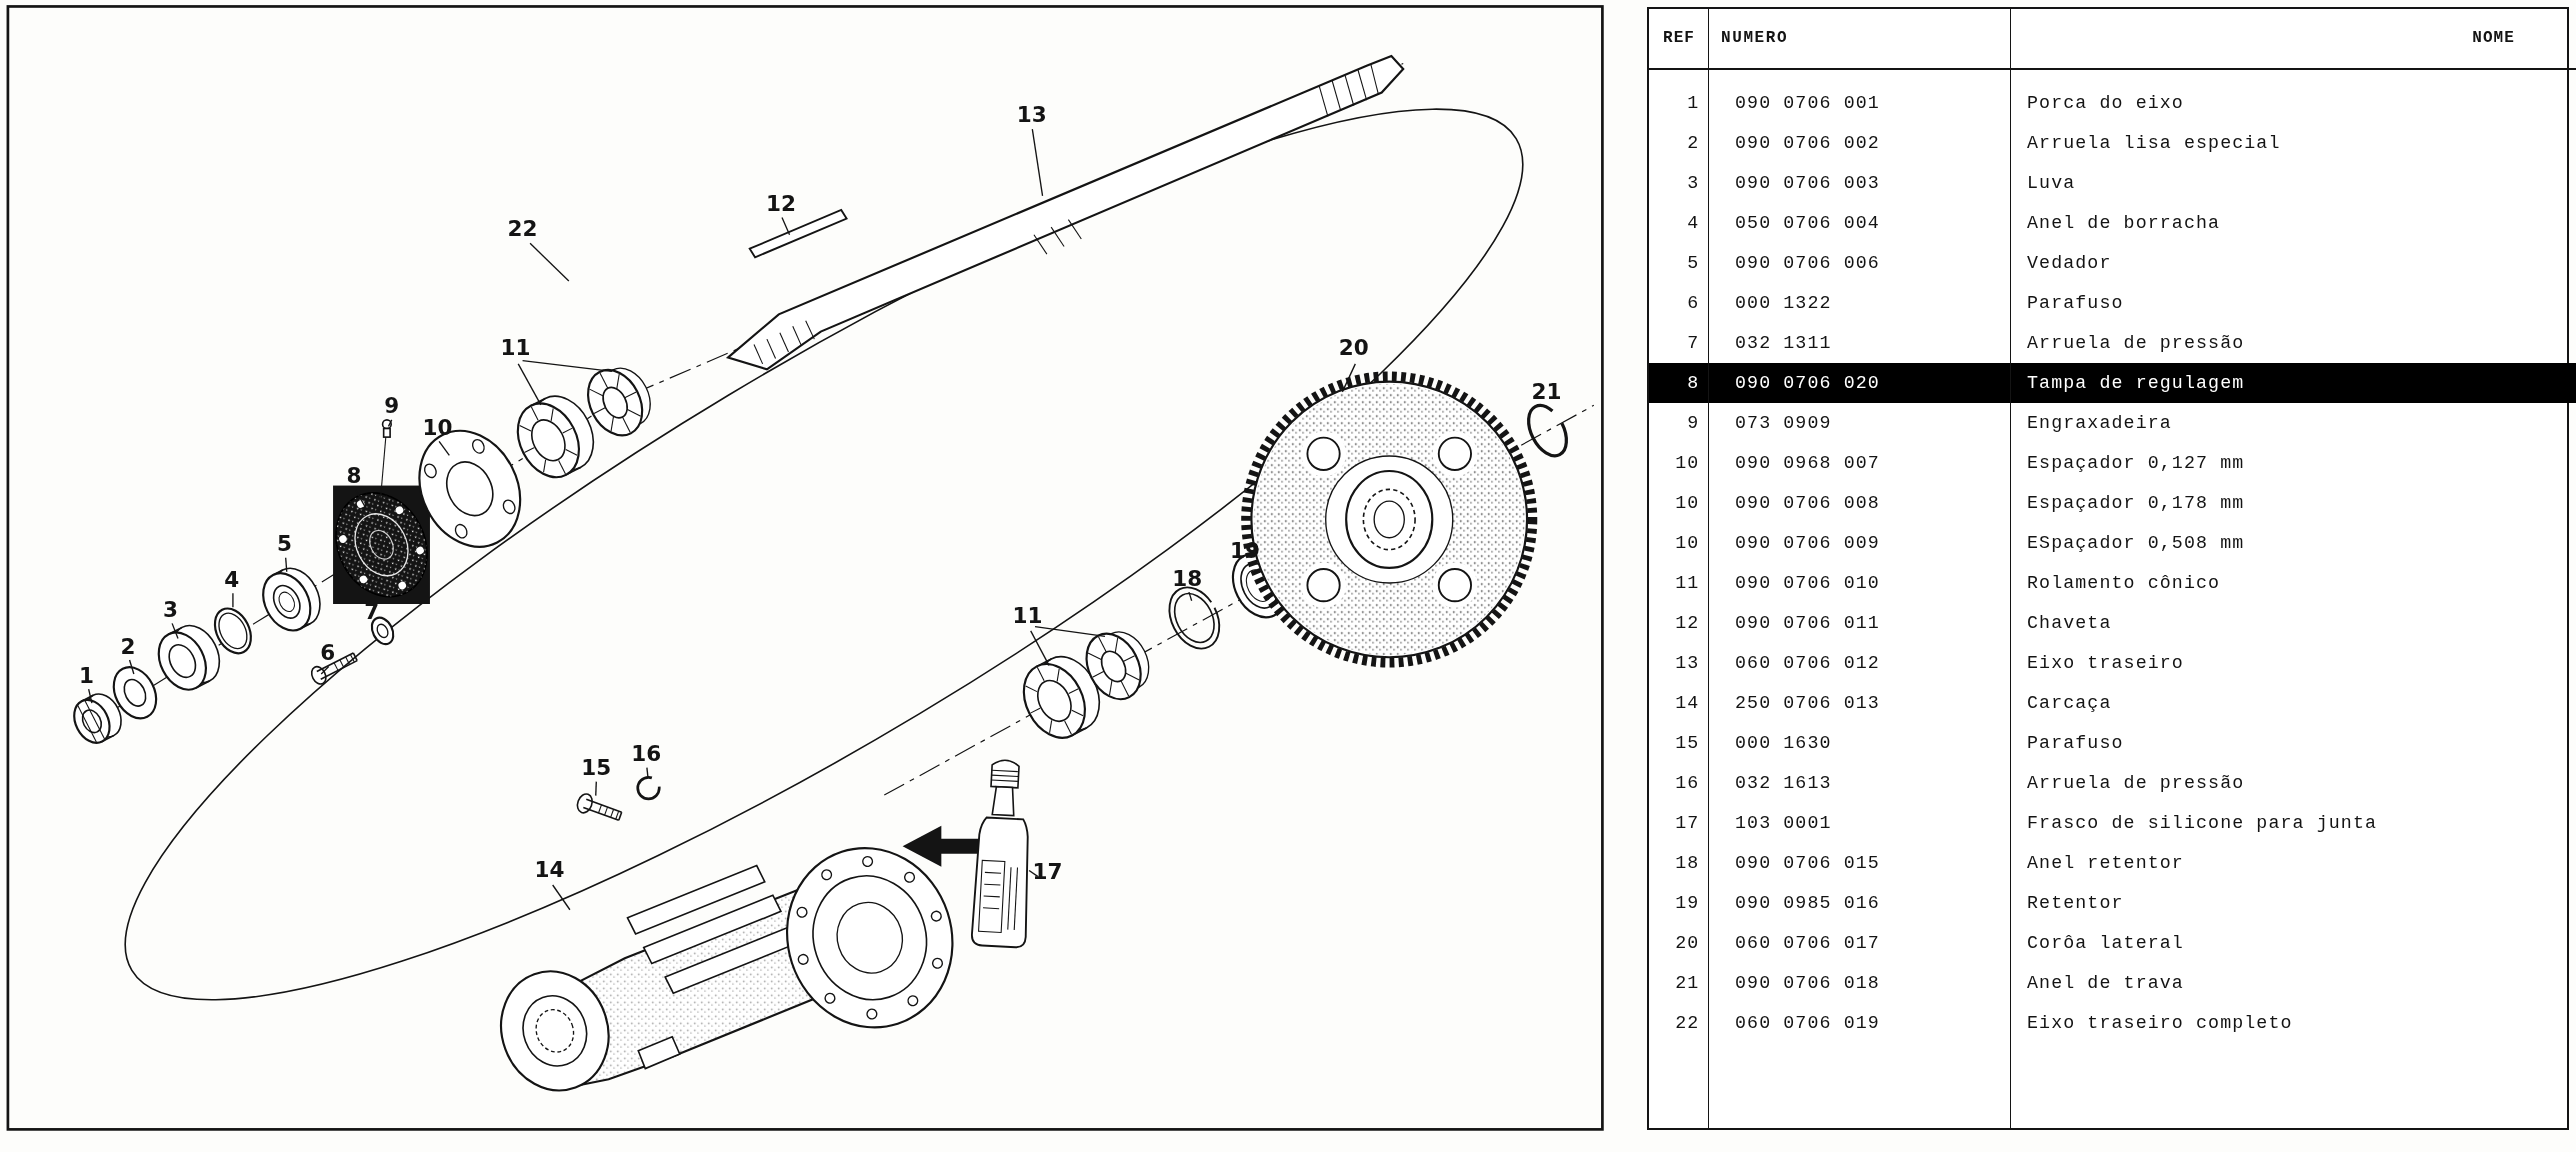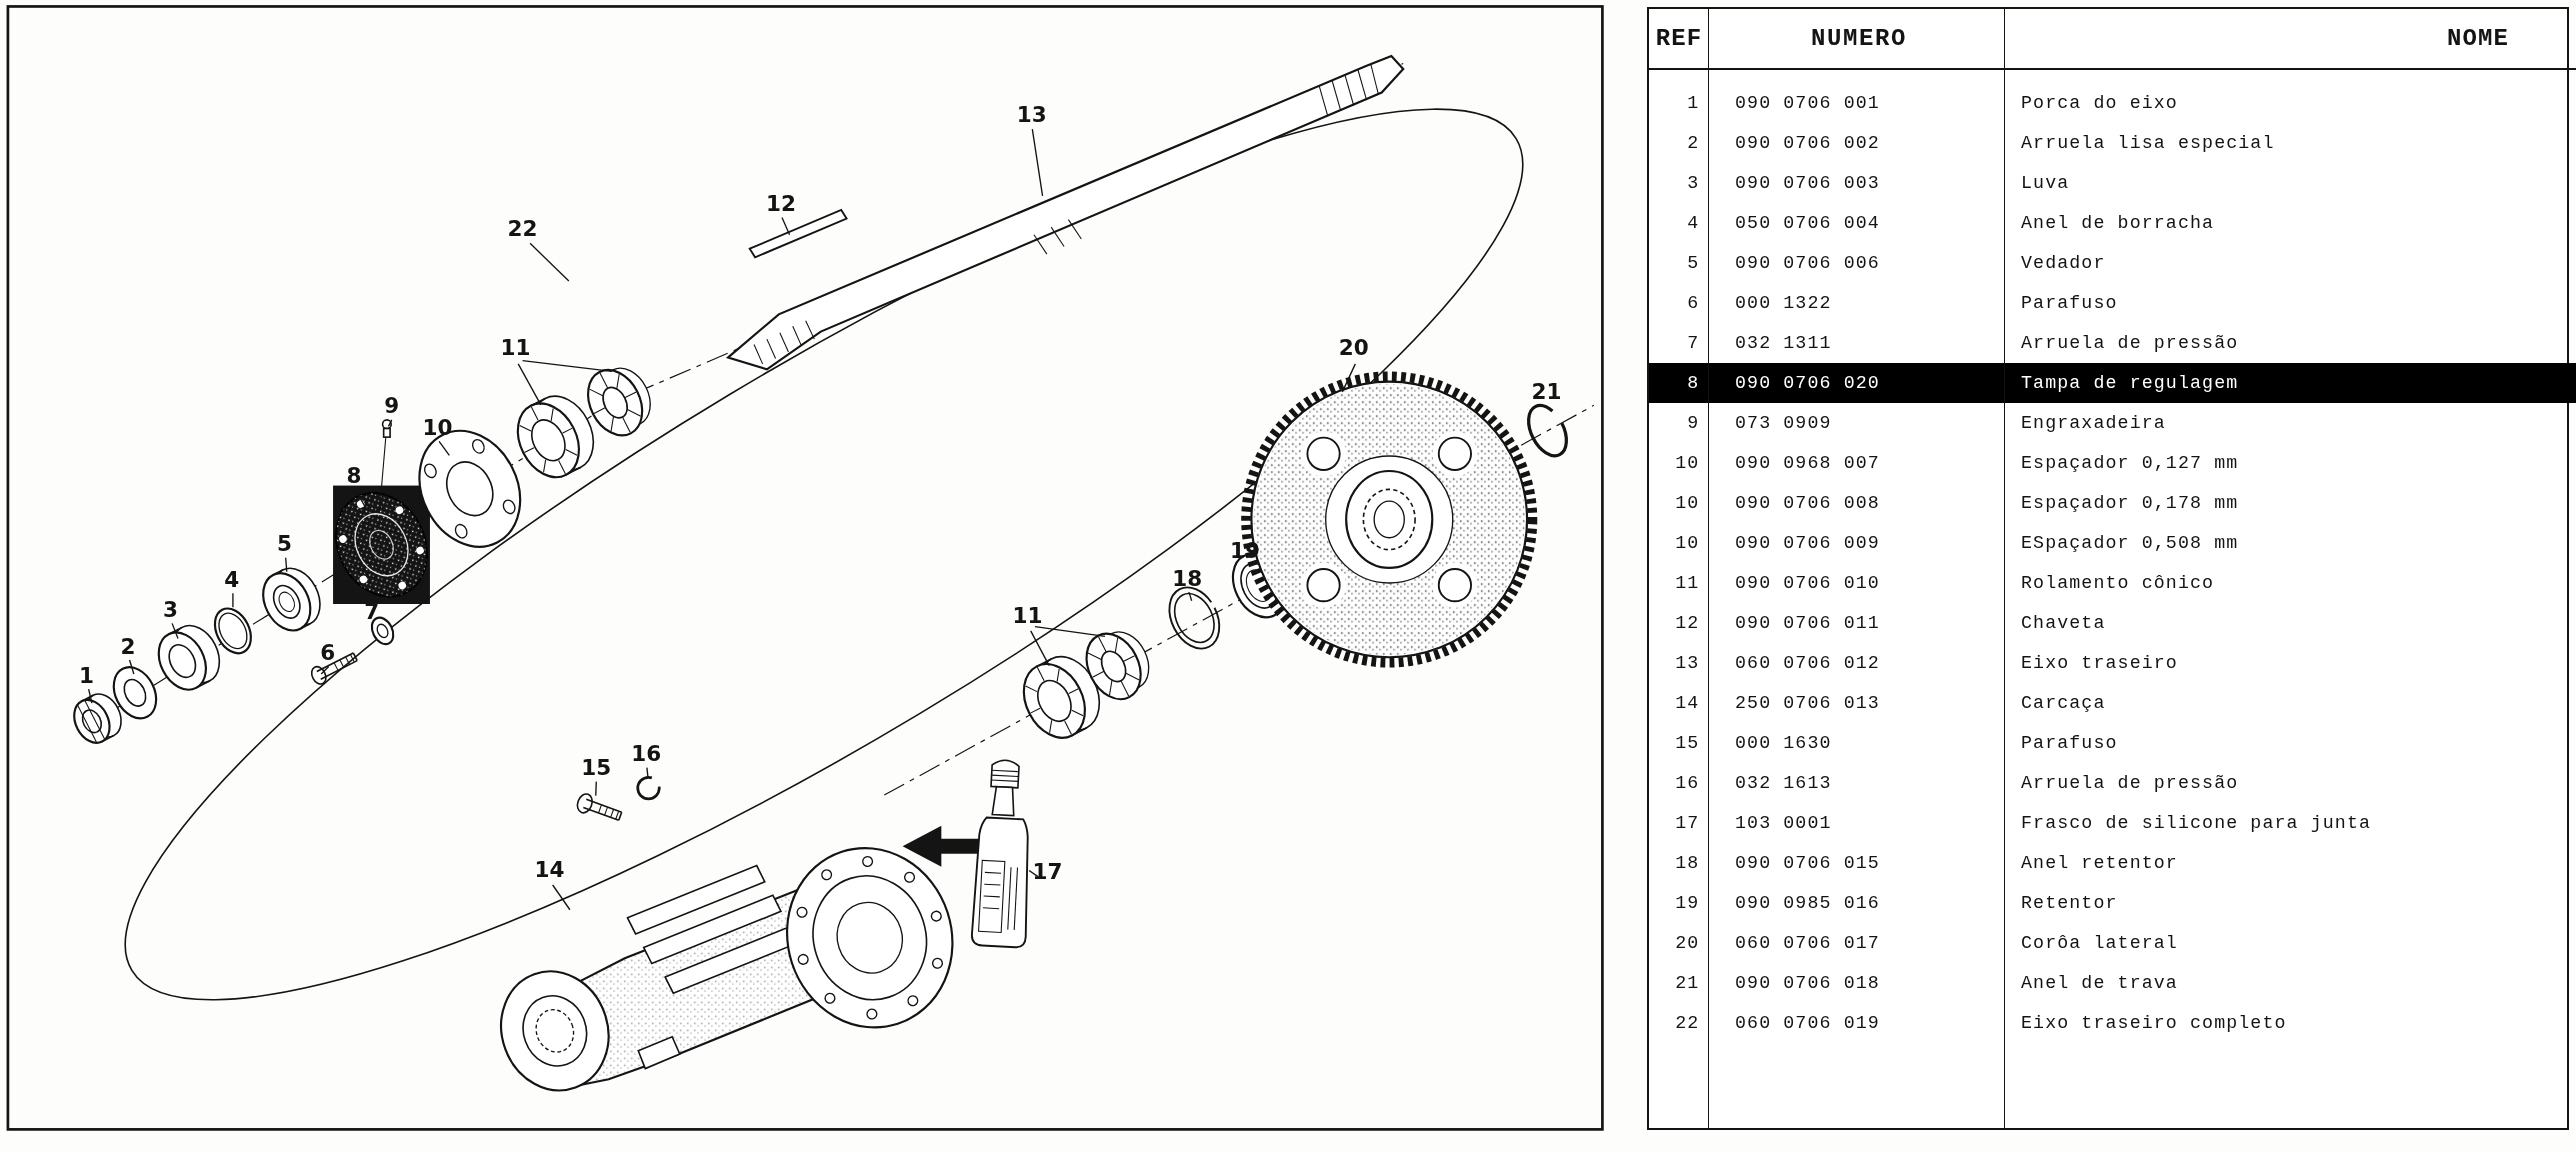--- a/index.html
+++ b/index.html
@@ -10,29 +10,29 @@
     font-family:"Liberation Mono",monospace;
   }
   .diagram-panel{position:absolute;left:0;top:0;width:1613px;height:1152px;}
   .table-panel{
     position:absolute;left:1647px;top:6.5px;width:922px;height:1123px;
     border:2.7px solid #141414;box-sizing:border-box;background:#ffffff;
   }
   table{border-collapse:collapse;table-layout:fixed;width:100%;height:100%;
         font-family:"Liberation Mono",monospace;}
   thead tr{height:60px;}
-  thead th{border-bottom:2.2px solid #141414;font-size:24px;font-weight:700;letter-spacing:1.1px;}
+  thead th{border-bottom:2.2px solid #141414;font-size:16px;font-weight:700;letter-spacing:1.1px;}
   tbody tr.row{height:40px;}
   tbody tr.spacer{height:14px;}
   tbody tr.filler{height:auto;}
   td{font-size:18.3px;letter-spacing:1.1px;white-space:nowrap;overflow:hidden;}
   .c-ref{width:58px;border-right:1.6px solid #141414;text-align:right;padding-right:8.6px;}
   th.c-ref{text-align:center;padding-right:0;}
   .c-numero{width:288px;border-right:1.6px solid #141414;padding-left:26px;}
-  th.c-numero{padding-left:6px;text-align:center;letter-spacing:1.6px;margin-left:37px;}
+  th.c-numero{padding-left:12px;text-align:left;letter-spacing:1.6px;margin-left:37px;}
   .c-nome{width:504px;border-right:1.6px solid #141414;padding-left:16px;}
   th.c-nome{text-align:right;padding-right:81px;padding-left:0;}
   .c-quant{text-align:center;}
   tr.hl .c-ref,tr.hl .c-numero,tr.hl .c-nome{background:#000000;color:#ffffff;}
   .callout{font-family:"DejaVu Sans",sans-serif;font-weight:700;font-size:40px;fill:#141414;}
   .ln{stroke:#141414;stroke-width:2.5;fill:none;}
 </style>
 </head>
 <body>
 

